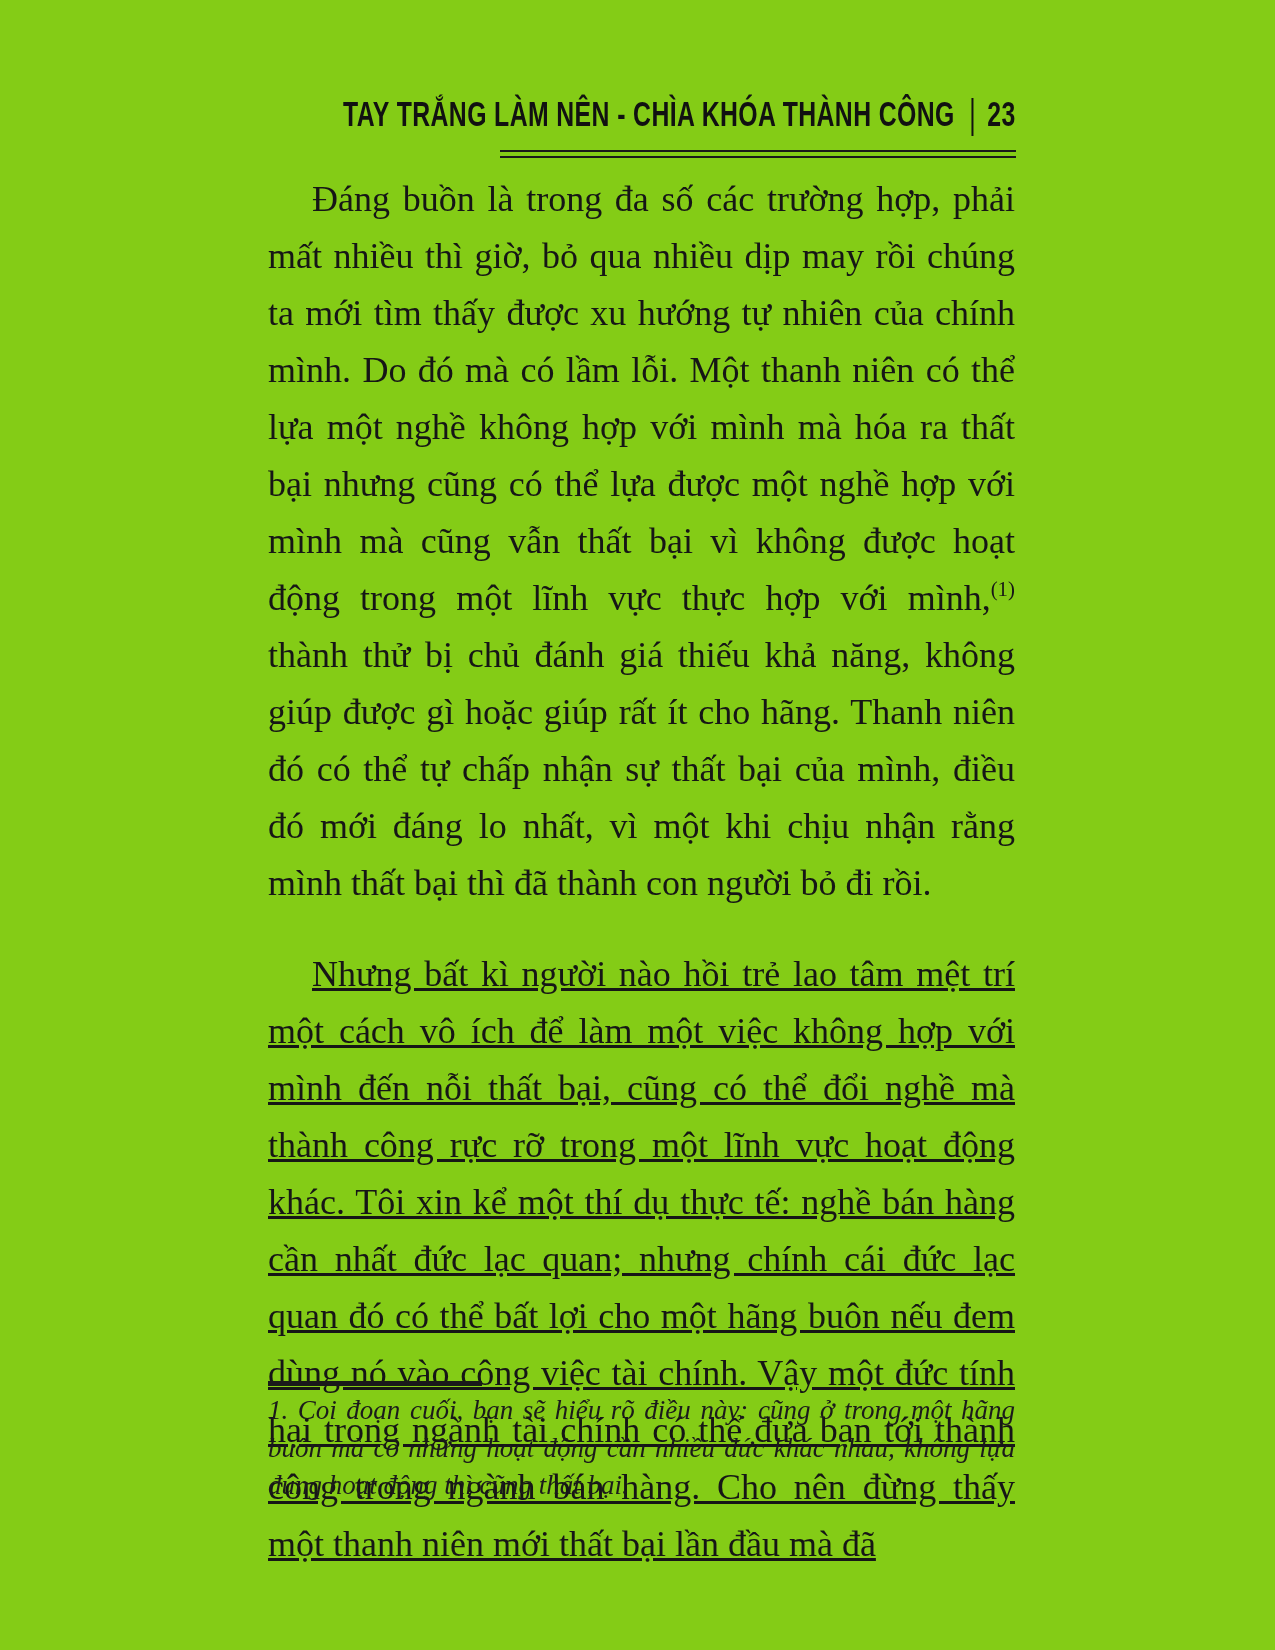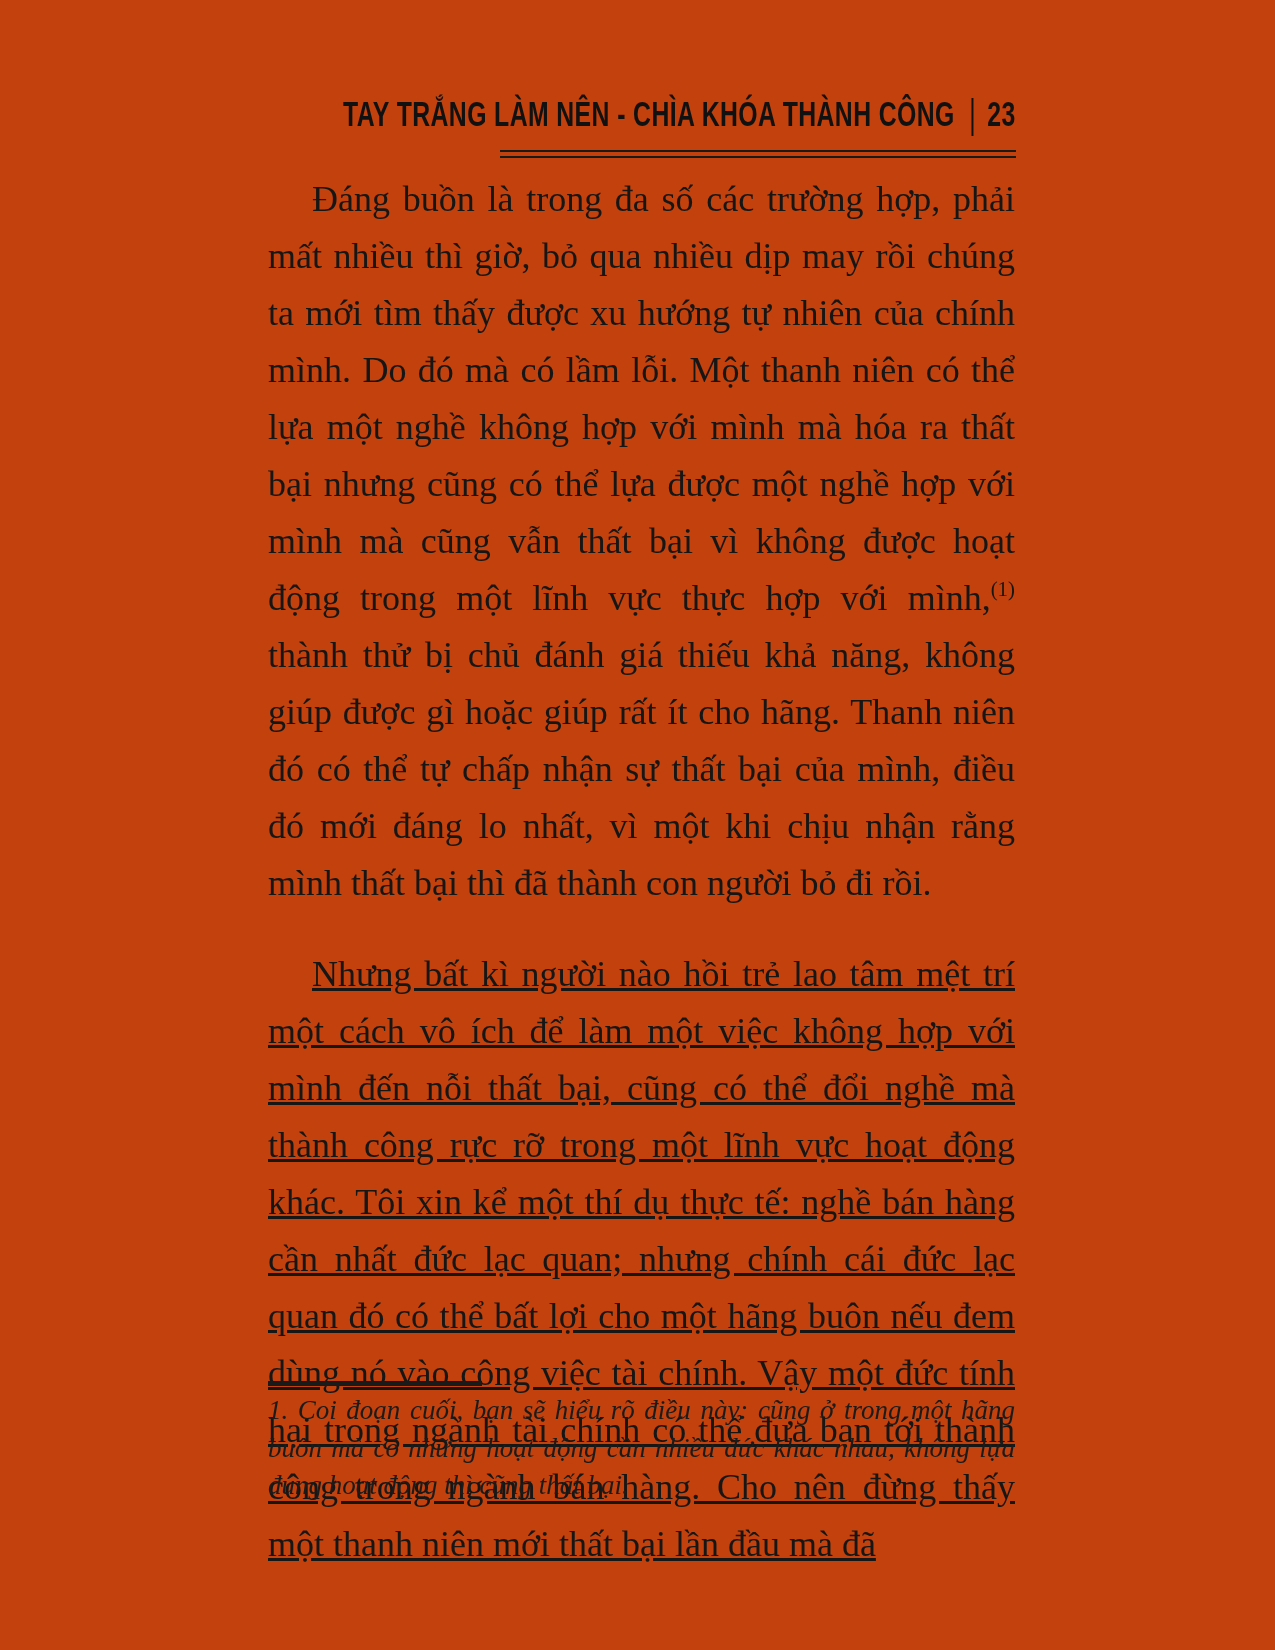--- a/index.html
+++ b/index.html
@@ -5,21 +5,21 @@
   html, body {
     margin: 0;
     padding: 0;
     background: #e8e8e8;
   }
   .page {
     position: relative;
     width: 1275px;
     height: 1650px;
     margin: 0 auto;
-    background: #c2410c;
+    background: #84cc16;
     overflow: hidden;
     font-family: "Liberation Serif", serif;
     color: #161616;
   }
   
   .running-header {
     position: absolute;
     top: 97px;
     right: 259px;
     white-space: nowrap;

